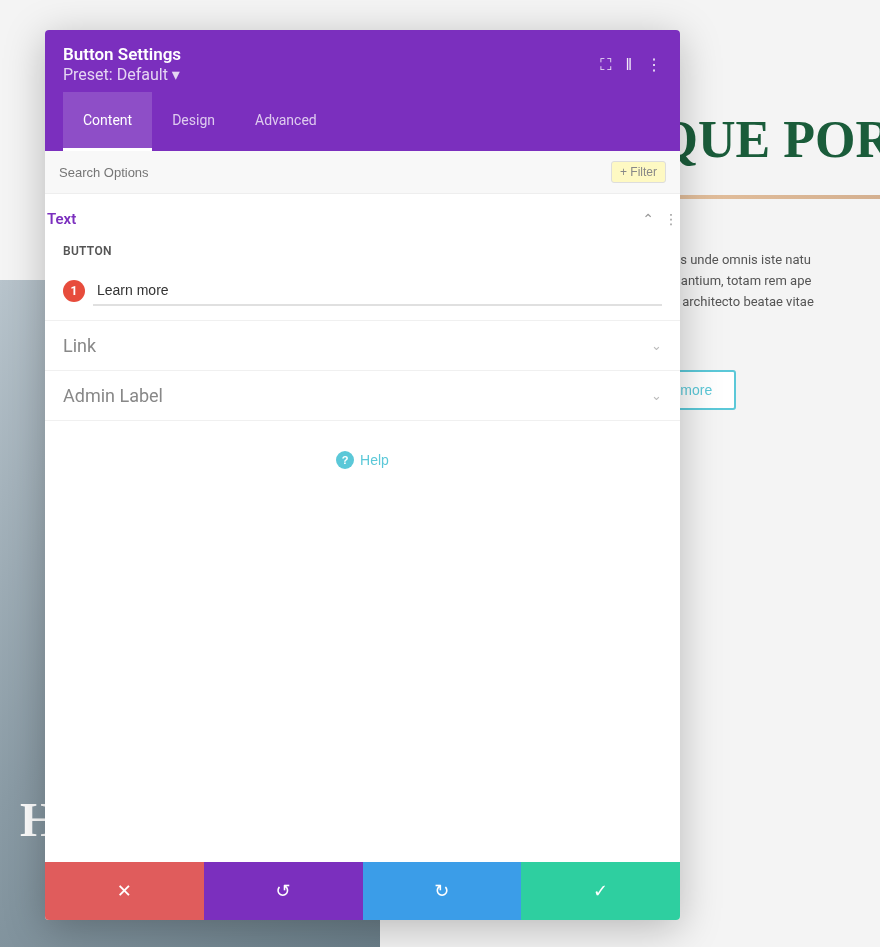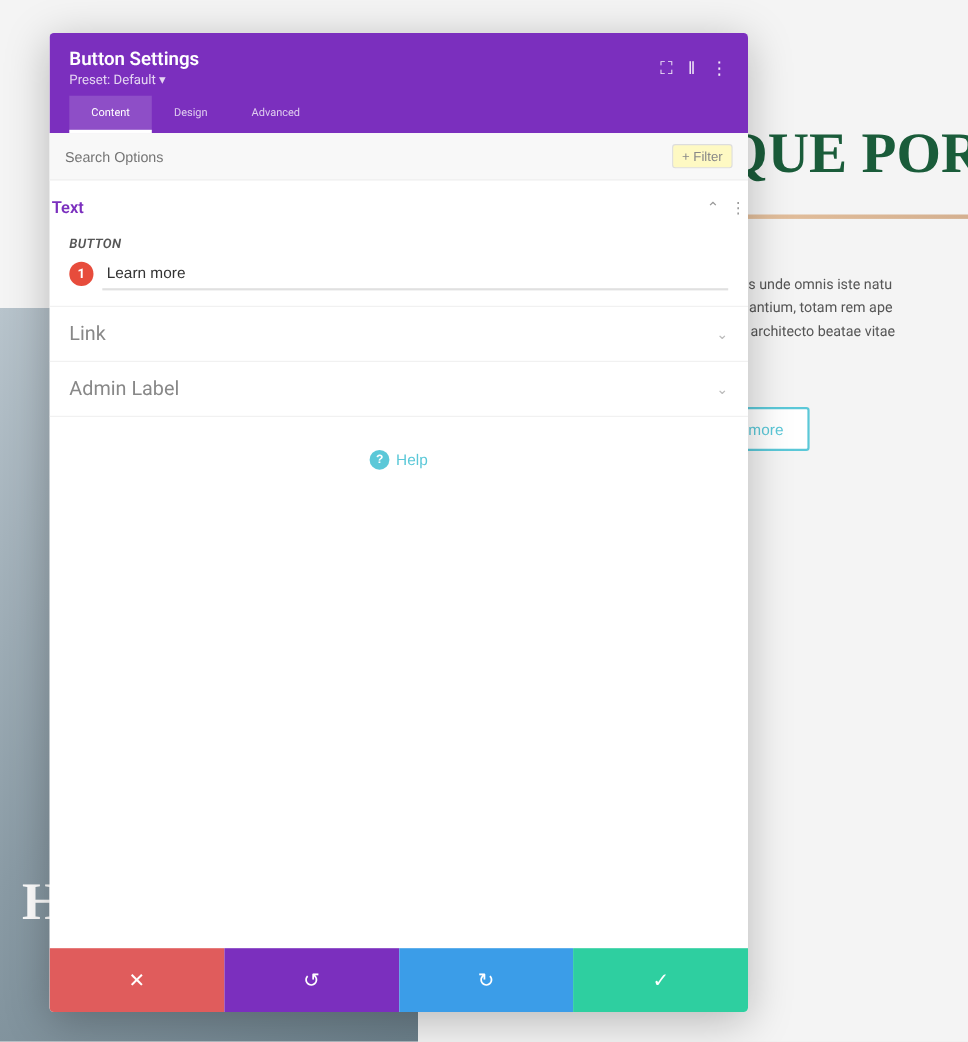--- a/index.html
+++ b/index.html
@@ -122,21 +122,21 @@
     }
 
     .panel-title {
       color: white;
       font-size: 17px;
       font-weight: 600;
     }
 
     .panel-preset {
       color: rgba(255,255,255,0.8);
-      font-size: 12px;
+      font-size: 16px;
       margin-top: 1px;
     }
 
     .panel-header-icons {
       display: flex;
       gap: 14px;
       align-items: center;
     }
 
     .header-icon {
@@ -147,23 +147,23 @@
     }
 
     
     .panel-tabs {
       display: flex;
       gap: 0;
       margin-top: 4px;
     }
 
     .tab {
-      padding: 10px 20px;
+      padding: 20px 20px;
       color: rgba(255,255,255,0.75);
-      font-size: 10px;
+      font-size: 14px;
       cursor: pointer;
       border-bottom: 3px solid transparent;
       transition: all 0.2s;
     }
 
     .tab.active {
       color: white;
       background: rgba(255,255,255,0.15);
       border-bottom: 3px solid white;
     }
@@ -239,24 +239,23 @@
 
     
     .field-group {
       padding: 0 18px 14px 18px;
     }
 
     .field-label {
       font-size: 12px;
       color: #555;
       font-weight: 600;
-      margin-bottom: 6px;
+      margin-bottom: 18px;
       text-transform: uppercase;
       letter-spacing: 0.3px;
-      font-style: italic;
     }
 
     .button-input-row {
       display: flex;
       align-items: center;
       gap: 8px;
     }
 
     .number-badge {
       width: 22px;

